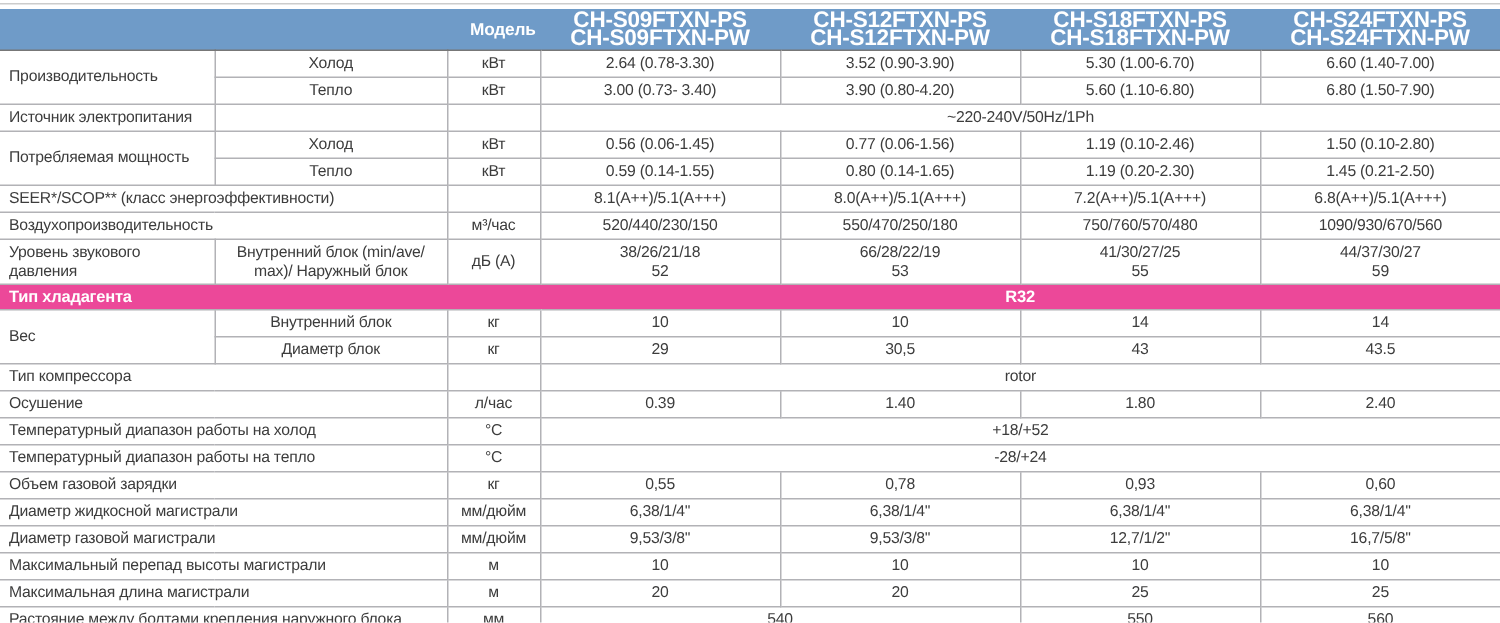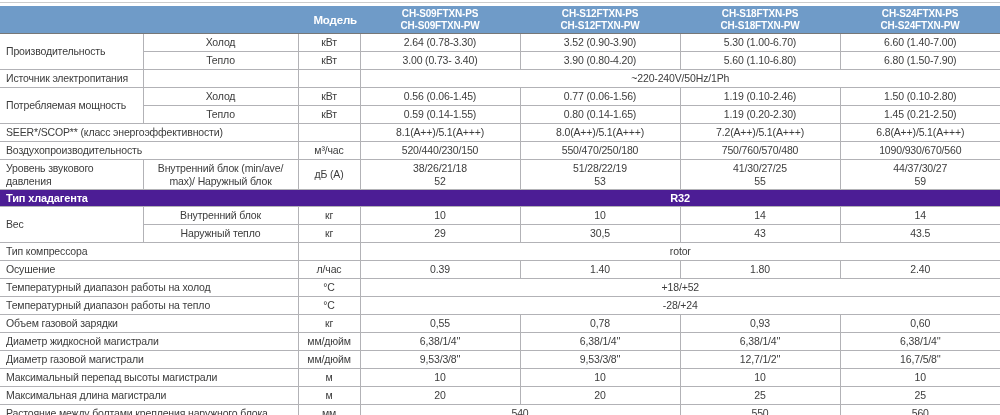--- a/index.html
+++ b/index.html
@@ -20,25 +20,25 @@
     overflow:hidden;white-space:nowrap;
   }
   td:first-child{border-left:none;}
   td:last-child{border-right:none;}
   td.label{text-align:left;padding-left:6px;}
   td.wrap{white-space:normal;margin-top:32px;}
   tr.hdr td{
     background:#6f9bc8;color:#ffffff;font-weight:bold;
     border-left:none;border-right:none;border-top:none;
     border-bottom:1px solid #777777;
-    height:27px;font-size:10px;line-height:12px;
+    height:27px;font-size:15px;line-height:12px;
   }
   tr.hdr td.label{font-size:11.5px;text-align:right;}
   tr.bluerow td{
-    background:#4c1d95;color:#ffffff;font-weight:bold;
+    background:#ec4899;color:#ffffff;font-weight:bold;
     border-left:none;border-right:none;
     height:16px;font-size:11px;
   }
   tr.tall td{height:29px;}
   .l2{display:block;}
 </style>
 </head>
 <body>
 
 <div class="topline"></div>
@@ -141,21 +141,21 @@
     <td class="wrap">
       <span class="l2">Внутренний блок (min/ave/</span>
       <span class="l2">max)/ Наружный блок</span>
     </td>
     <td>дБ (А)</td>
     <td>
       <span class="l2">38/26/21/18</span>
       <span class="l2">52</span>
     </td>
     <td>
-      <span class="l2">51/28/22/19</span>
+      <span class="l2">66/28/22/19</span>
       <span class="l2">53</span>
     </td>
     <td>
       <span class="l2">41/30/27/25</span>
       <span class="l2">55</span>
     </td>
     <td>
       <span class="l2">44/37/30/27</span>
       <span class="l2">59</span>
     </td>
@@ -169,21 +169,21 @@
   <tr>
     <td class="label" rowspan="2">Вес</td>
     <td>Внутренний блок</td>
     <td>кг</td>
     <td>10</td>
     <td>10</td>
     <td>14</td>
     <td>14</td>
   </tr>
   <tr>
-    <td>Наружный тепло</td>
+    <td>Диаметр блок</td>
     <td>кг</td>
     <td>29</td>
     <td>30,5</td>
     <td>43</td>
     <td>43.5</td>
   </tr>
 
   <tr>
     <td class="label" colspan="2">Тип компрессора</td>
     <td></td>

